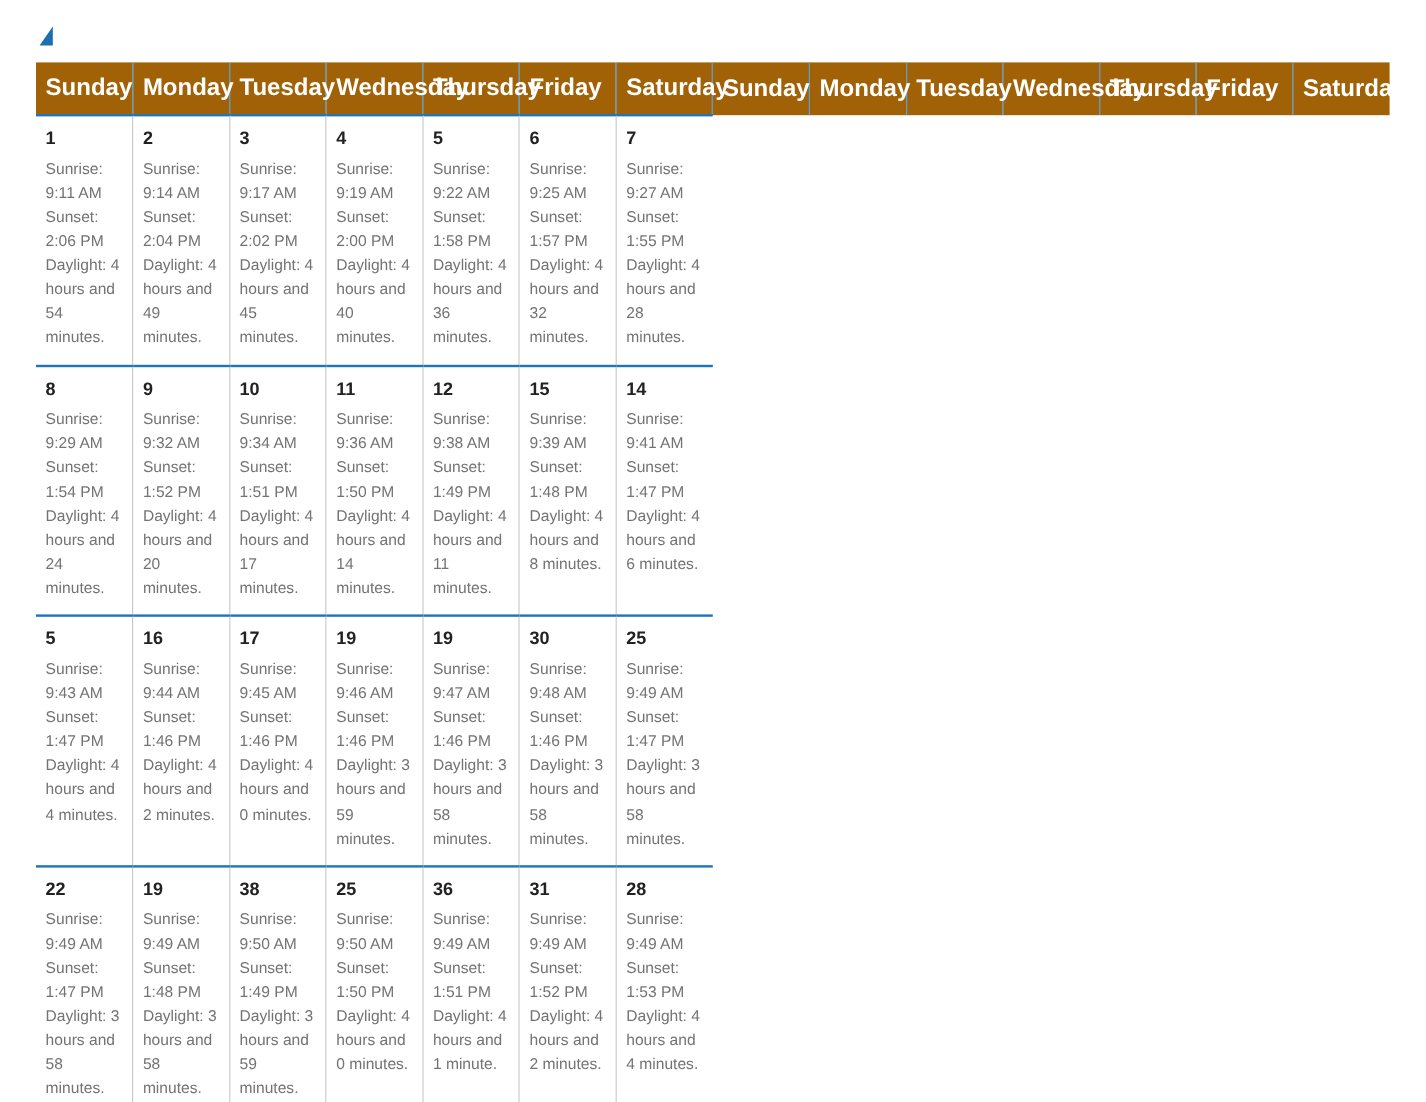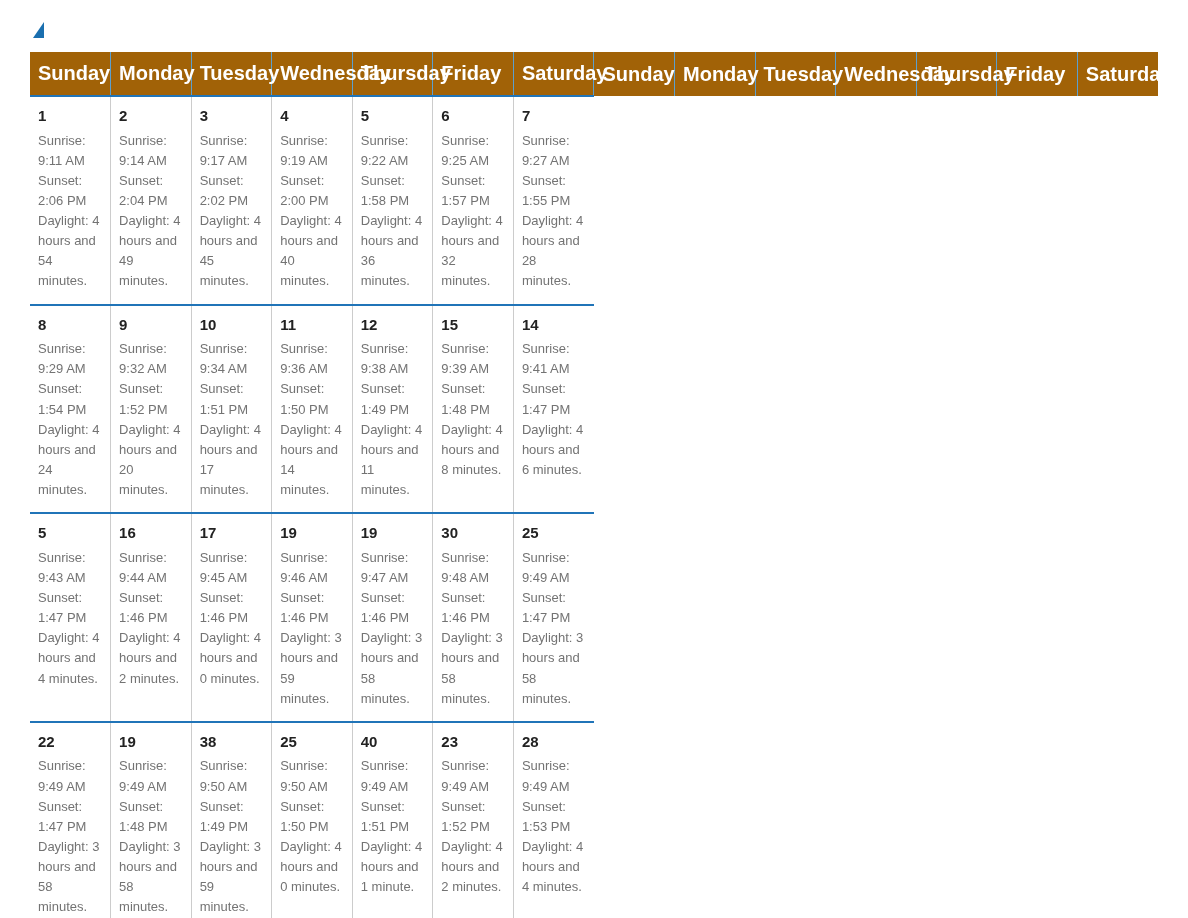--- a/index.html
+++ b/index.html
@@ -238,25 +238,25 @@
         </td>
         <td>
           <span class="day-num">38</span>
           <div class="day-info">Sunrise: 9:50 AM<br>Sunset: 1:49 PM<br>Daylight: 3 hours and 59 minutes.</div>
         </td>
         <td>
           <span class="day-num">25</span>
           <div class="day-info">Sunrise: 9:50 AM<br>Sunset: 1:50 PM<br>Daylight: 4 hours and 0 minutes.</div>
         </td>
         <td>
-          <span class="day-num">40</span>
+          <span class="day-num">36</span>
           <div class="day-info">Sunrise: 9:49 AM<br>Sunset: 1:51 PM<br>Daylight: 4 hours and 1 minute.</div>
         </td>
         <td>
-          <span class="day-num">23</span>
+          <span class="day-num">31</span>
           <div class="day-info">Sunrise: 9:49 AM<br>Sunset: 1:52 PM<br>Daylight: 4 hours and 2 minutes.</div>
         </td>
         <td>
           <span class="day-num">28</span>
           <div class="day-info">Sunrise: 9:49 AM<br>Sunset: 1:53 PM<br>Daylight: 4 hours and 4 minutes.</div>
         </td>
       </tr>
     </tbody>
 </table>
 

